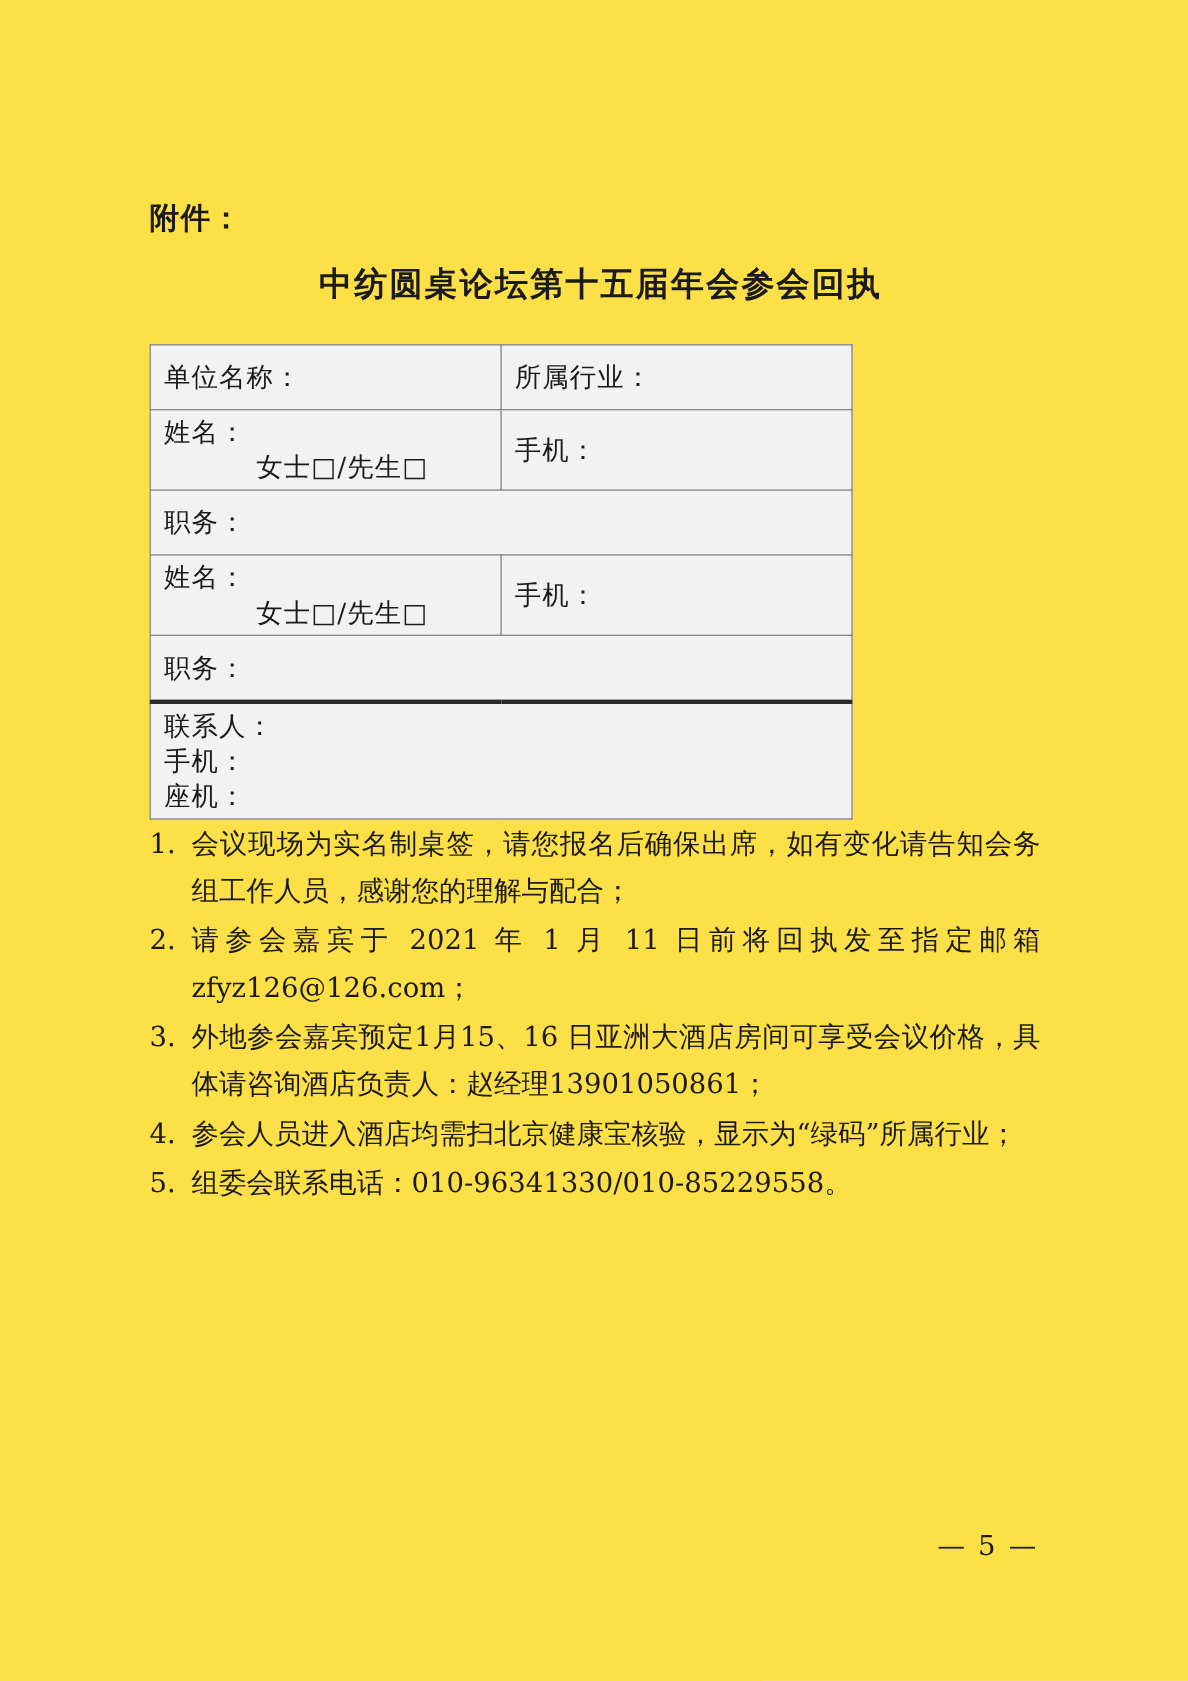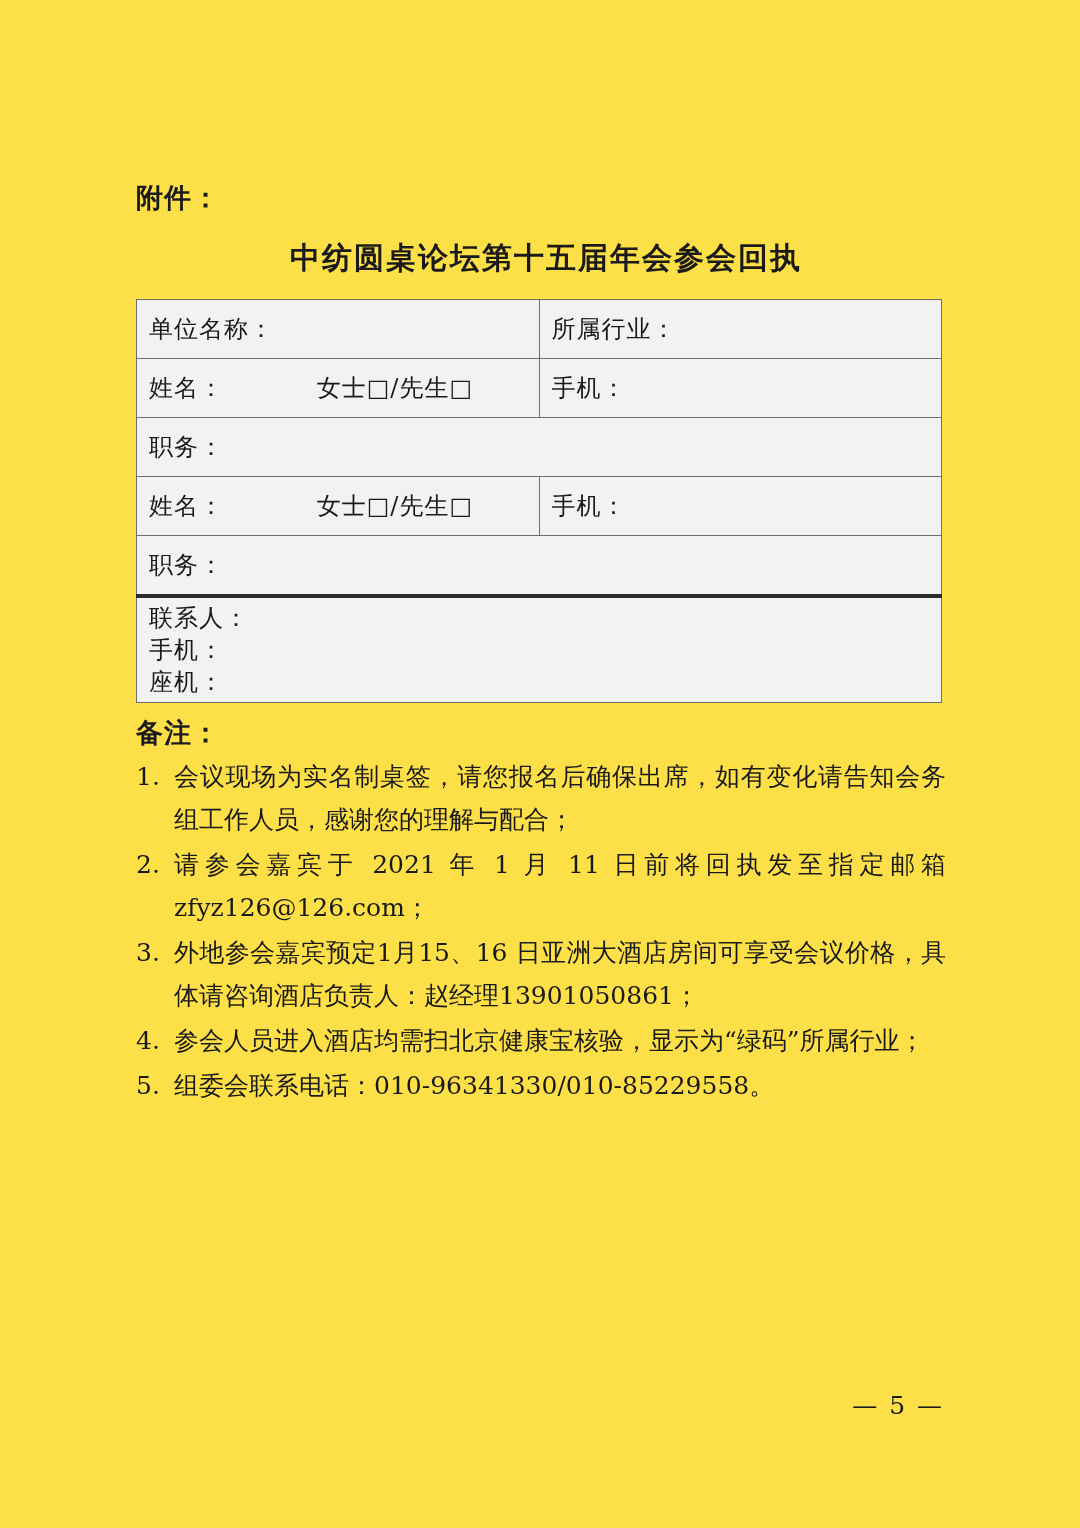--- a/index.html
+++ b/index.html
@@ -34,26 +34,26 @@
     font-size: 27px;
     letter-spacing: 1px;
     margin: 0 0 22px 0;
     font-family: "DejaVu Serif", "Liberation Serif", serif;
   }
   .doc-title {
     text-align: center;
     font-weight: bold;
     font-size: 30px;
     letter-spacing: 2px;
-    margin: 0 0 20px 0;
+    margin: 0 0 34px 0;
     padding-left: 10px;
   }
   table.form {
     border-collapse: collapse;
-    width: 806px;
+    width: 639px;
     table-layout: fixed;
     background: #f2f2f2;
   }
   table.form td {
     border: 1px solid #6f6f6f;
     height: 50px;
     font-size: 24px;
     padding: 4px 12px;
     vertical-align: middle;
     letter-spacing: 1px;
@@ -171,21 +171,20 @@
             <span class="contact-inner">
               <span class="c1">联系人：</span>
               <span class="c2">手机：</span>
               <span class="c3">座机：</span>
             </span>
           </td>
         </tr>
       </tbody>
     </table>
 
-    <div class="notes-title">备注：</div>
 
     <ol class="notes">
       <li>
         <span class="num">1.</span>
         <span class="txt">会议现场为实名制桌签，请您报名后确保出席，如有变化请告知会务组工作人员，感谢您的理解与配合；</span>
       </li>
       <li>
         <span class="num">2.</span>
         <span class="txt">
           <span class="justify-spread" style="display:block">请参会嘉宾于 2021 年 1 月 11 日前将回执发至指定邮箱</span>

